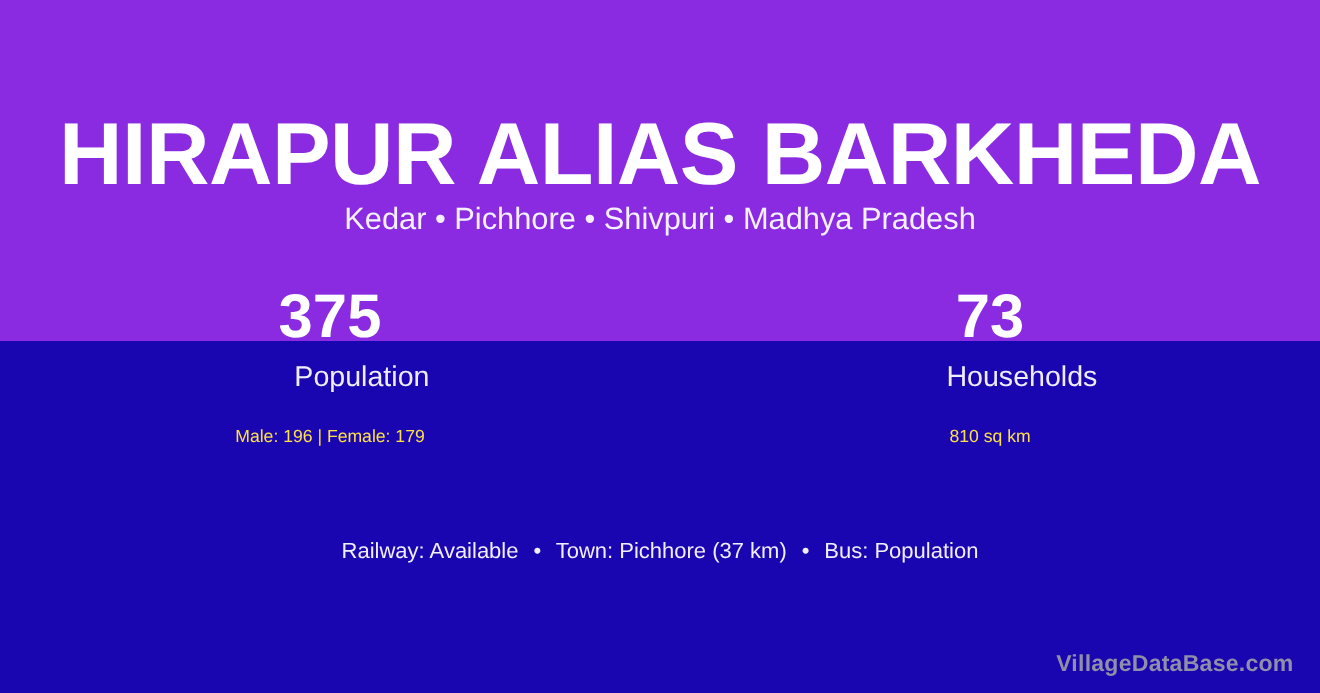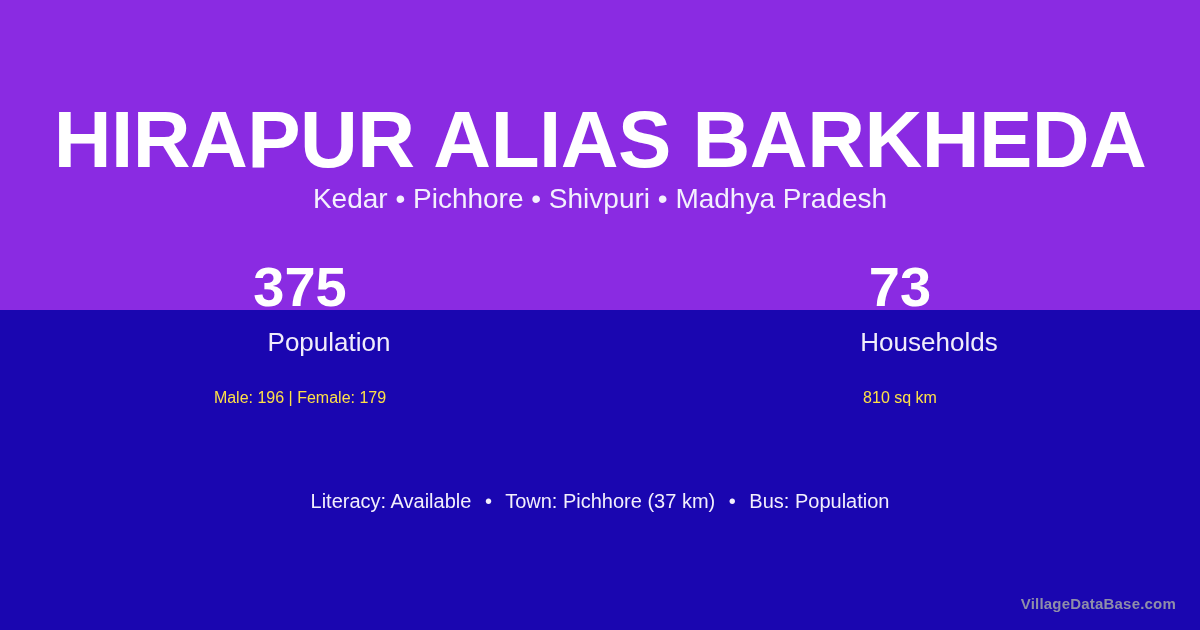--- a/index.html
+++ b/index.html
@@ -143,21 +143,21 @@
   .facility-sep {
     padding: 0 8px;
     color: #f2effc;
   }
 
   
   .footer {
     position: absolute;
     right: 24px;
     top: 590px;
-    font-size: 15px;
+    font-size: 21px;
     line-height: 27px;
     font-weight: 700;
     color: #8f8fa8;
     letter-spacing: 0.2px;
     white-space: nowrap;
     z-index: 3;
   }
 </style>
 </head>
 <body>
@@ -183,21 +183,21 @@
     <div class="stat-block">
       <div class="stat-value">73</div>
       <div class="stat-label">Households</div>
       <div class="stat-sub">810 sq km</div>
     </div>
 
 
   </div>
 
   <div class="facilities">
-    <span>Literacy: Available</span>
+    <span>Railway: Available</span>
     <span class="facility-sep">•</span>
     <span>Town: Pichhore (37 km)</span>
     <span class="facility-sep">•</span>
     <span>Bus: Population</span>
   </div>
 
   <div class="footer">VillageDataBase.com</div>
 
 </div>
 

